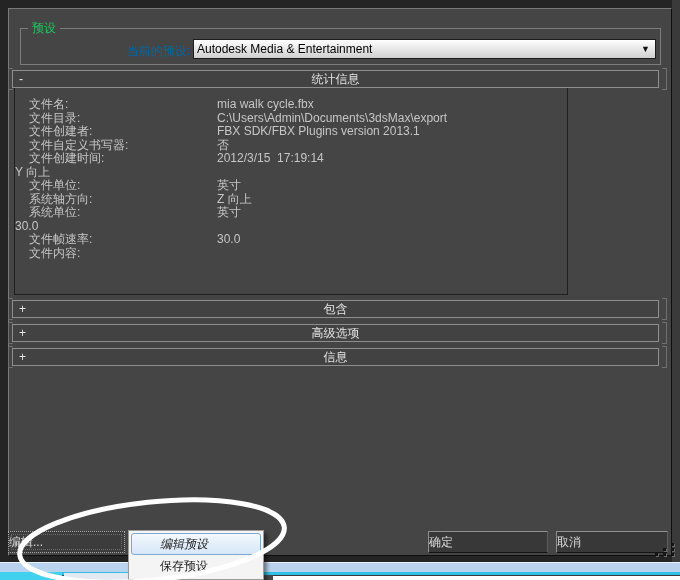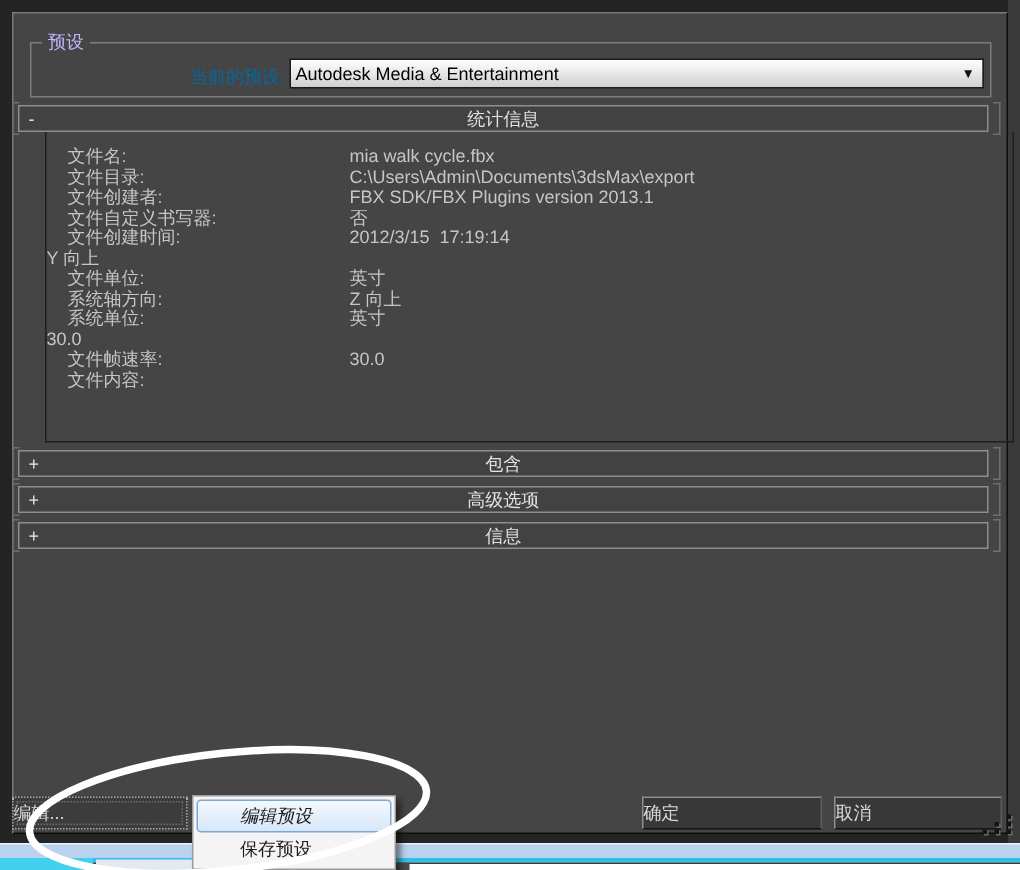--- a/index.html
+++ b/index.html
@@ -11,41 +11,41 @@
   .frame { position:absolute; left:0; top:0; width:680px; height:562px; background:#242424; }
   .frame-right { position:absolute; right:0; top:0; width:8px; height:562px; background:#3a3a3a; }
   .dialog-body { position:absolute; left:8px; top:8px; width:664px; height:548px;
                  background:#454545; border:1px solid;
                  border-color:#7a7a7a #0f0f0f #0f0f0f #7a7a7a; }
 
   
   .group-preset { position:absolute; left:20px; top:28px; width:641px; height:37px;
                   border:1px solid #7d7d7d; }
   .group-preset-label { position:absolute; left:7px; top:-8px; padding:0 4px; background:#454545;
-                        font-size:12px; color:#c4b5fd; line-height:14px; }
+                        font-size:12px; color:#22c55e; line-height:14px; }
   .current-preset-label { position:absolute; left:80px; top:43px; width:110px; text-align:right;
                           font-size:12px; color:#0369a1; }
   .preset-dropdown { position:absolute; left:193px; top:39px; width:463px; height:20px;
                      background:linear-gradient(#ffffff,#cfcfcf); border:1px solid #1c1c1c;
                      font-size:12px; color:#000; line-height:18px; padding-left:3px; cursor:default; }
   .dd-arrow { position:absolute; right:5px; top:0; height:18px; line-height:18px;
               font-size:9px; color:#111; }
 
   
   .rollout-bar { position:absolute; left:12px; width:647px; height:18px;
                  background:#424242; border:1px solid #8e8e8e; color:#e2e2e2;
                  font-size:12px; line-height:16px; text-align:center; cursor:pointer; }
   .rollout-bar .ro-icon { position:absolute; left:6px; top:0; width:12px; text-align:left;
                           color:#e8e8e8; font-size:12px; }
   .bracket { position:absolute; width:5px; height:22px; border:1px solid #6f6f6f; }
   .bracket.l { border-right:none; }
   .bracket.r { border-left:none; }
 
   
-  .stats-box { position:absolute; left:30px; top:88px; width:646px; height:207px;
+  .stats-box { position:absolute; left:14px; top:88px; width:554px; height:207px;
                border:1px solid #1f1f1f; border-top:none; }
   .stats-rows { position:absolute; left:0; top:10px; width:100%; }
   .stat-row { display:flex; font-size:12px; line-height:13.5px; color:#c6c6c6; }
   .stat-label { width:202px; padding-left:14px; white-space:pre; }
   .stat-value { white-space:pre; }
 
   
   .btn { position:absolute; top:531px; height:22px; background:#383838; color:#d9d9d9;
          font-size:12px; line-height:20px; cursor:pointer;
          border:1px solid; border-color:#8f8f8f #5d5d5d #141414 #8f8f8f; }

